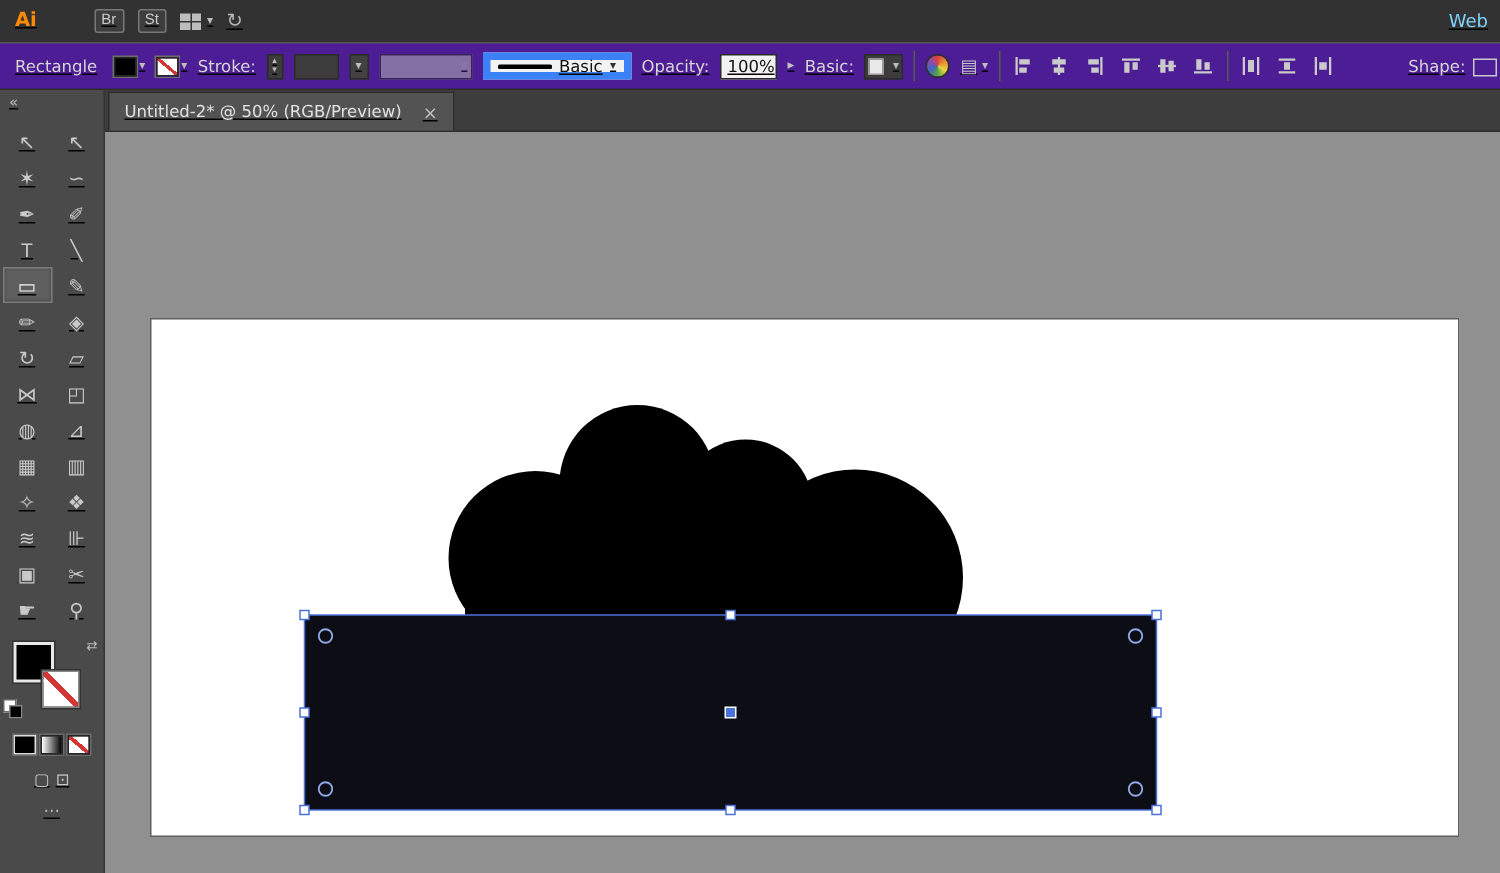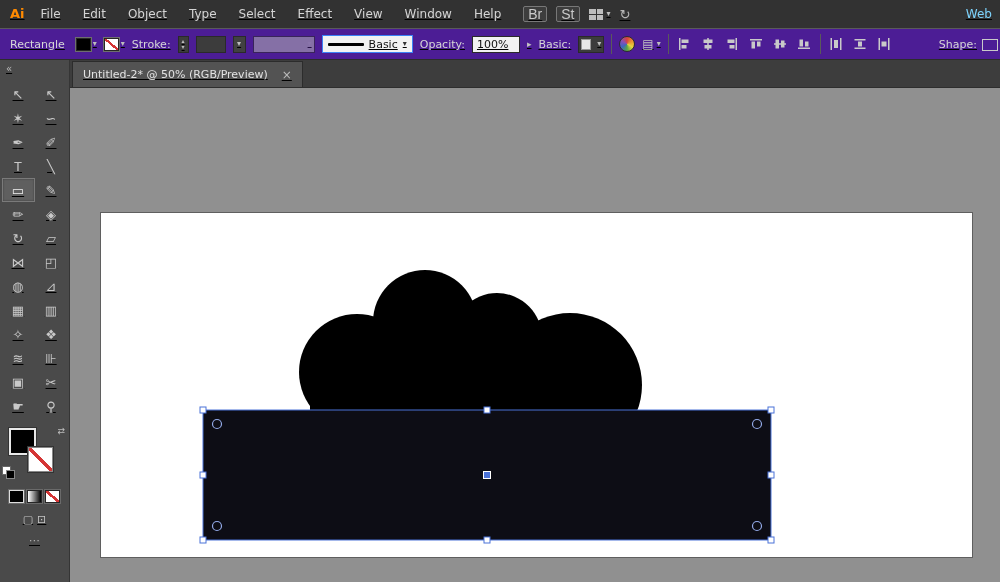--- a/index.html
+++ b/index.html
@@ -6,46 +6,46 @@
   html,body { width:1000px; height:582px; overflow:hidden; background:#222; }
   body { font-family:"DejaVu Sans","Liberation Sans",sans-serif; }
   .app { width:1000px; height:582px; display:flex; flex-direction:column; background:#333; user-select:none;text-decoration:underline; }
 
   
   .menubar { height:28px; background:#323232; display:flex; align-items:center; padding:0 8px; color:#d4d4d4; font-size:12px; flex:0 0 auto; }
   .ai-logo { color:#ff8a00; font-weight:bold; font-size:13px; padding:2px 6px 3px 2px; margin-right:10px; }
   .menus { display:flex; gap:22px; }
   .menu-item { cursor:default; }
   .mb-right { display:flex; align-items:center; gap:9px; margin-left:22px; }
-  .mb-btn { font-size:14px; color:#c9c9c9; background:#3d3d3d; border:1px solid #787878; border-radius:2px; padding:1px 4px; line-height:12px; }
+  .mb-btn { font-size:10px; color:#c9c9c9; background:#3d3d3d; border:1px solid #787878; border-radius:2px; padding:1px 4px; line-height:12px; }
   .arrange-wrap { display:flex; align-items:center; gap:3px; }
   .arrange-icon { width:15px; height:11px; display:inline-grid; grid-template-columns:7px 6px; gap:1px; }
   .arrange-icon i { background:#bdbdbd; }
   .caret { font-size:8px; color:#bdbdbd; line-height:8px; }
   .sync-glyph { font-size:13px; color:#b5b5b5; }
   .workspace { margin-left:auto; color:#7dd3fc; padding-left:10px; }
 
   
   .controlbar { height:32px; background:#4c1d95; border-top:1px solid #5a5a5a; border-bottom:1px solid #2c2c2c; display:flex; align-items:center; padding:0 10px; gap:7px; color:#cccccc; font-size:11px; flex:0 0 auto; white-space:nowrap; }
   .cb-label { color:#d6d6d6; }
   .tool-label { margin-right:4px; }
   .swatch-btn { display:flex; align-items:center; gap:2px; }
   .swatch { width:15px; height:13px; border:1px solid #272727; box-shadow:0 0 0 1px #6e6e6e; }
   .swatch.fill-black { background:#000; }
   .swatch.none { background:linear-gradient(to top right, #fff 44%, #d43535 44%, #d43535 57%, #fff 57%); }
   .stepper { width:11px; height:17px; background:#3c3c3c; border:1px solid #2a2a2a; display:flex; flex-direction:column; align-items:center; justify-content:center; }
   .stepper span { font-size:6px; line-height:6px; color:#bdbdbd; }
   .field-dark { width:30px; height:17px; background:#3c3c3c; border:1px solid #2a2a2a; }
   .combo-caret { width:13px; height:17px; background:#414141; border:1px solid #2a2a2a; display:flex; align-items:center; justify-content:center; }
   .brush-combo { width:62px; height:17px; background:#b5b5b5; opacity:.55; border:1px solid #2a2a2a; display:flex; align-items:center; justify-content:flex-end; padding:0 2px; }
-  .basic-combo { height:18px; background:#f2f2f2; border:1px solid #3b82f6; display:flex; align-items:center; padding:0 5px; gap:5px; }
+  .basic-combo { height:18px; background:#f2f2f2; border:5px solid #3b82f6; display:flex; align-items:center; padding:0 5px; gap:5px; }
   .stroke-line { width:36px; height:3px; background:#000; border-radius:1px; }
   .basic-combo .txt { color:#111; }
   .basic-combo .caret { color:#333; }
-  .field-light { width:48px; height:17px; background:#f2f2f2; border:1px solid #2a2a2a; color:#111; display:flex; align-items:center; padding-left:4px; }
+  .field-light { width:38px; height:17px; background:#f2f2f2; border:1px solid #2a2a2a; color:#111; display:flex; align-items:center; padding-left:4px; }
   .caret-right { color:#c2c2c2; font-size:9px; }
   .style-combo { width:26px; height:17px; background:#3c3c3c; border:1px solid #2a2a2a; display:flex; align-items:center; justify-content:space-between; padding:0 2px; }
   .mini-swatch { width:10px; height:11px; background:#e8e8e8; border:1px solid #999; }
   .sep { width:1px; height:20px; background:#393939; border-right:1px solid #5a5a5a; }
   .recolor { width:16px; height:16px; border-radius:50%; background:conic-gradient(#d84040,#e89030,#e8d540,#55a545,#3f66c0,#8a4fb5,#d84040); border:1px solid #2e2e2e; }
   .doc-wrap { display:flex; align-items:center; gap:3px; }
   .doc-glyph { color:#c5c5c5; font-size:12px; }
   .align-btn { width:17px; height:17px; display:flex; align-items:center; justify-content:center; background:none; border:none; }
   .align-btn svg { display:block; }
   .align-btn rect { fill:#c9c9c9; }
@@ -84,31 +84,20 @@
   .artboard { position:absolute; left:30px; top:124px; width:873px; height:346px; background:#ffffff; border:1px solid #5f5f5f; }
   .art-svg { position:absolute; left:0; top:0; width:100%; height:100%; }
 </style>
 </head>
 <body>
 
 <div class="app">
 
   <header class="menubar">
     <span class="ai-logo">Ai</span>
-    <nav class="menus">
-        <span class="menu-item">File</span>
-        <span class="menu-item">Edit</span>
-        <span class="menu-item">Object</span>
-        <span class="menu-item">Type</span>
-        <span class="menu-item">Select</span>
-        <span class="menu-item">Effect</span>
-        <span class="menu-item">View</span>
-        <span class="menu-item">Window</span>
-        <span class="menu-item">Help</span>
-      </nav>
     <div class="mb-right">
       <button class="mb-btn">Br</button>
       <button class="mb-btn">St</button>
       <span class="arrange-wrap">
         <span class="arrange-icon">
             <i></i>
             <i></i>
             <i></i>
             <i></i>
           </span>

